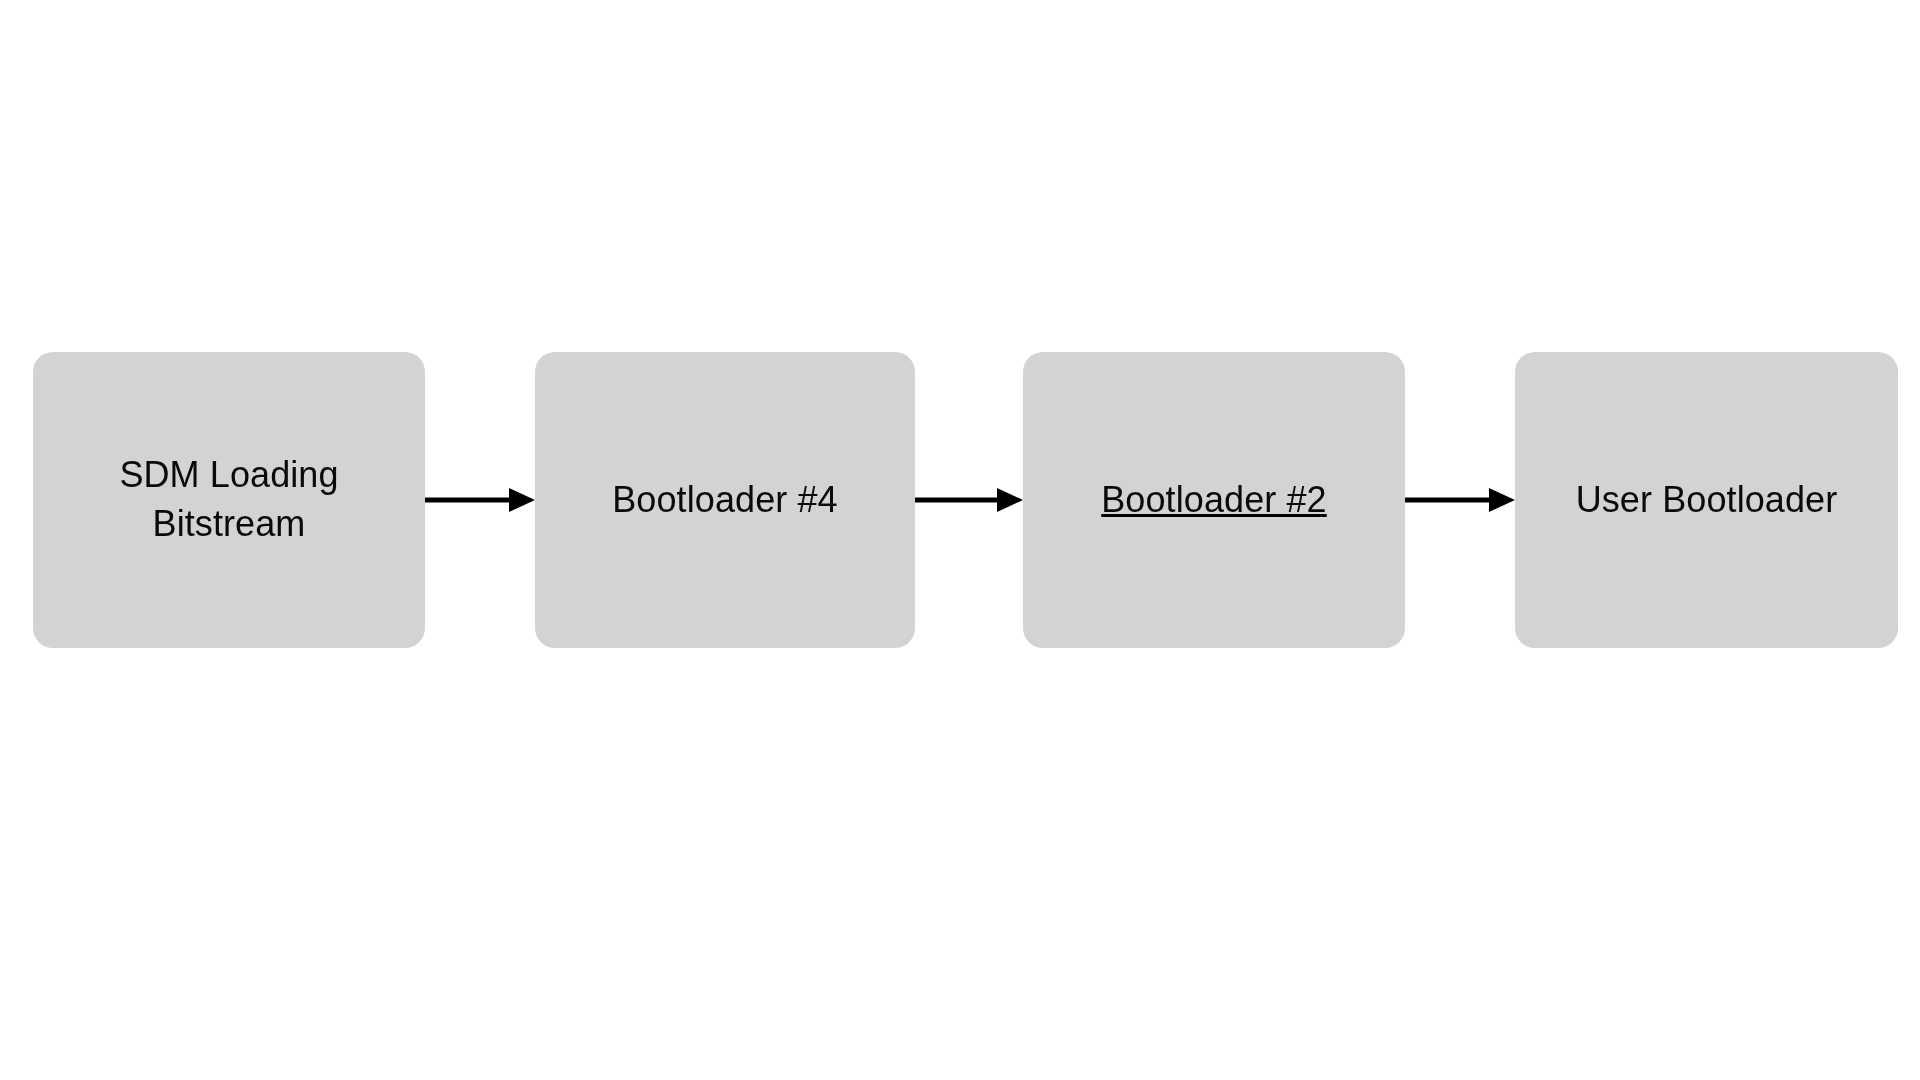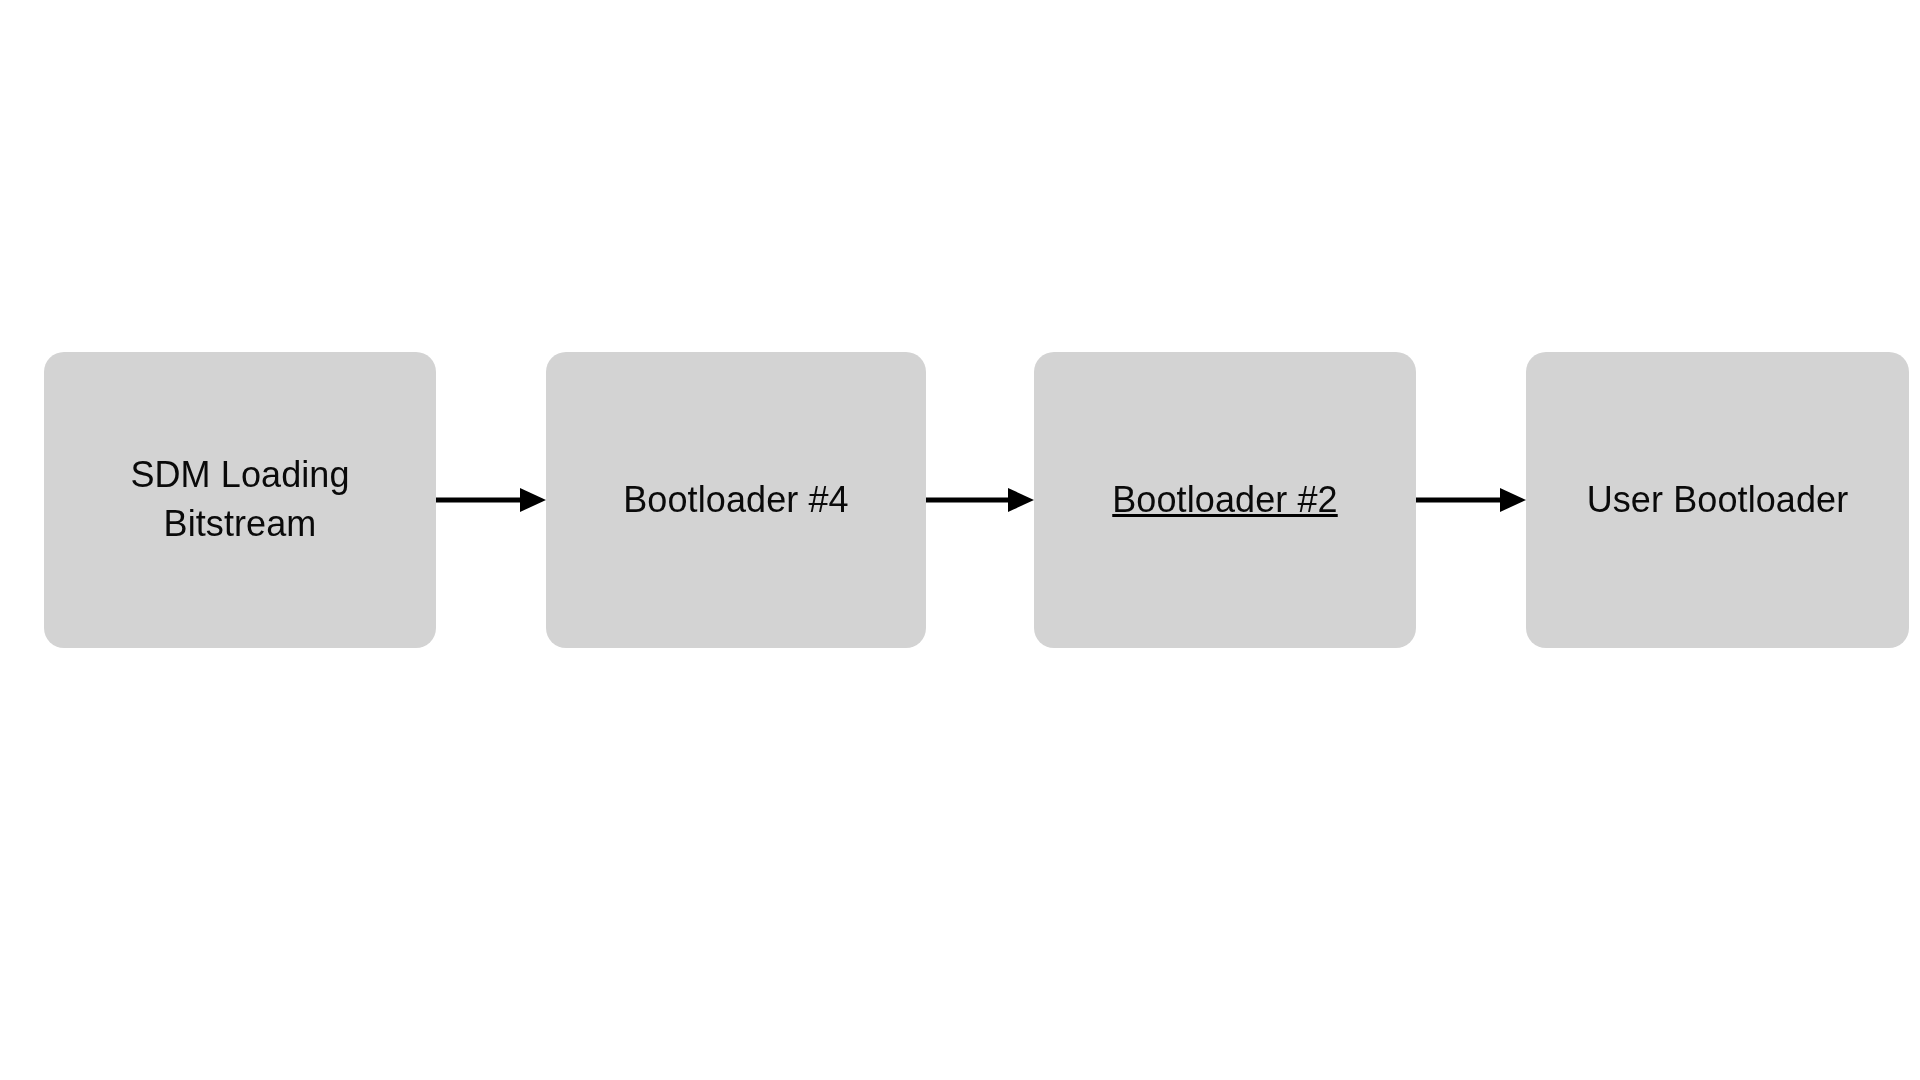--- a/index.html
+++ b/index.html
@@ -20,21 +20,21 @@
   }
   .flow-row {
     position: absolute;
     left: 0;
     top: 352px;
     width: 1920px;
     height: 296px;
     display: flex;
     flex-direction: row;
     align-items: center;
-    justify-content: center;
+    justify-content: flex-start;
   }
   .node {
     box-sizing: border-box;
     height: 296px;
     border-radius: 20px;
     background: #d3d3d3;
     display: flex;
     align-items: center;
     justify-content: center;
     text-align: center;

